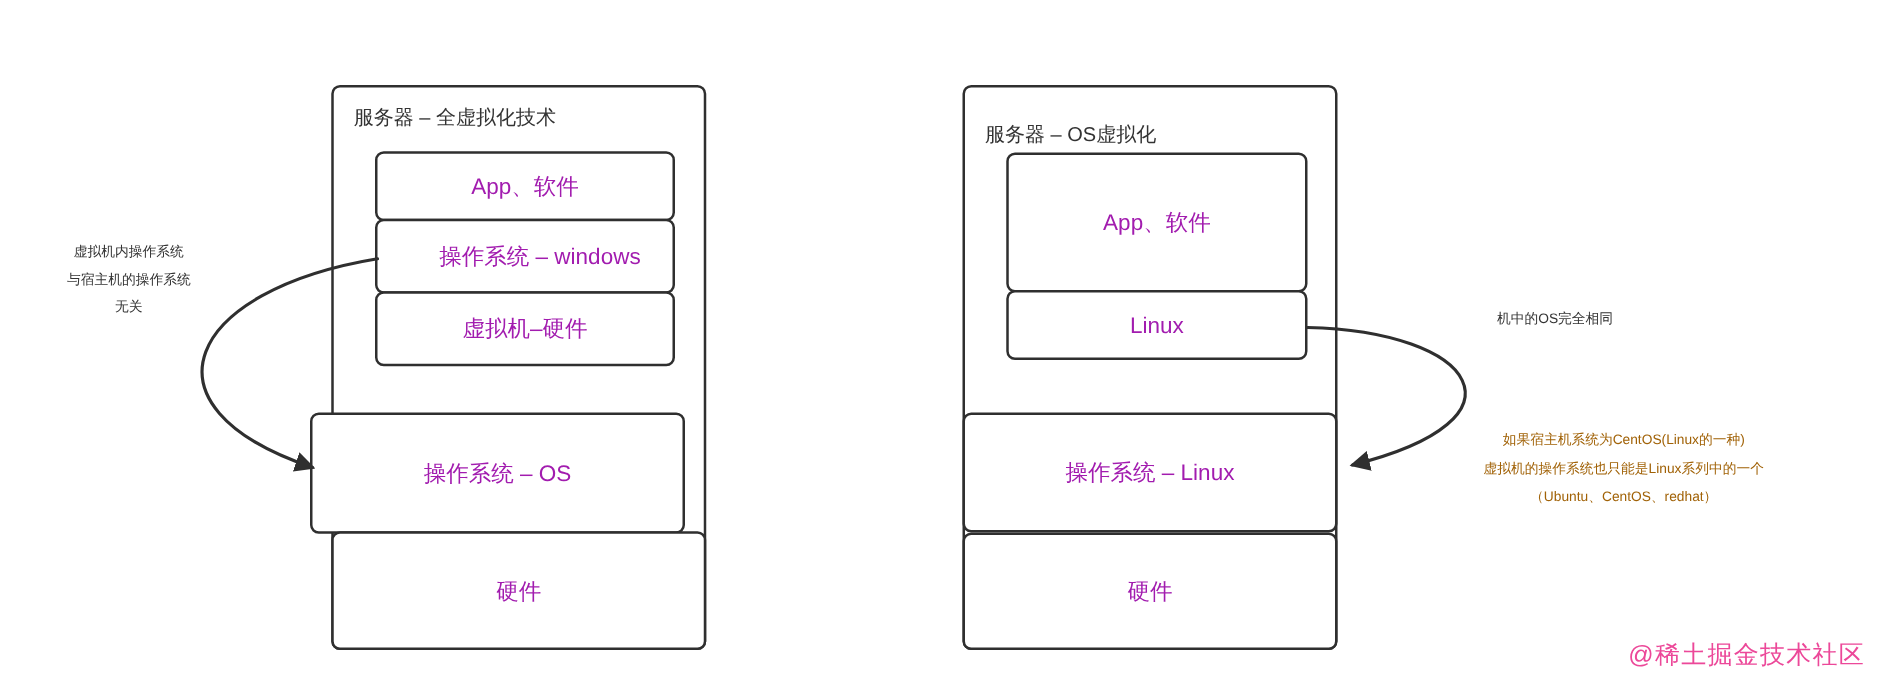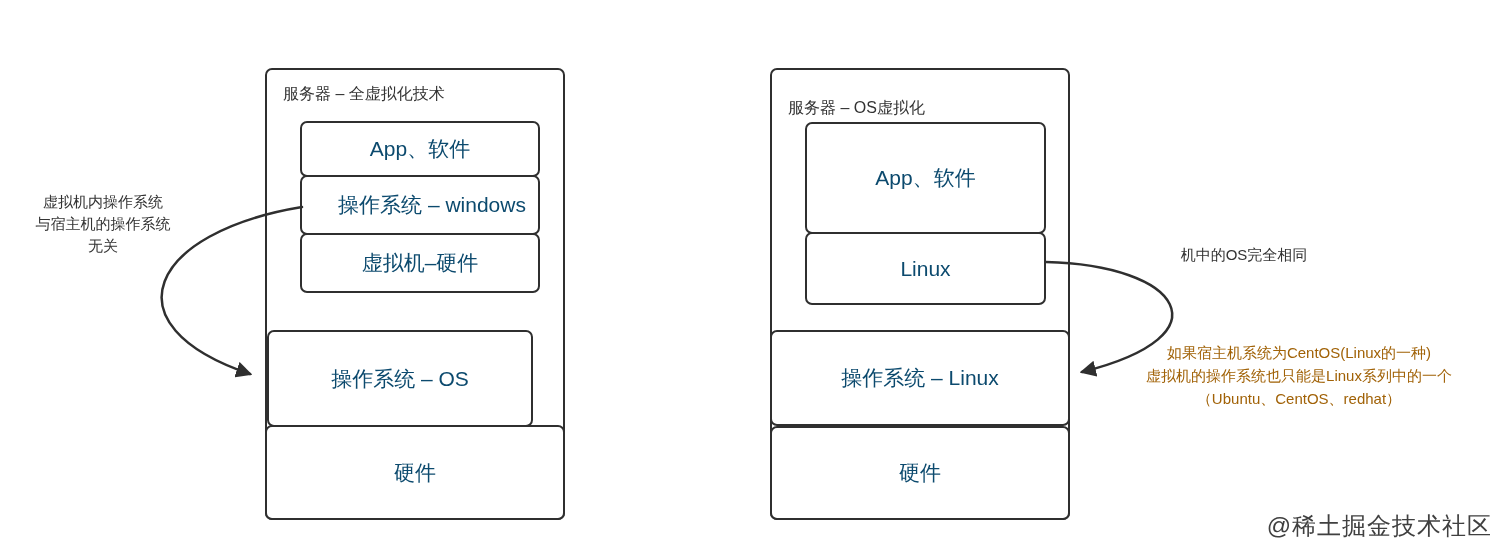--- a/index.html
+++ b/index.html
@@ -20,87 +20,87 @@
     position: absolute;
     border: 2.5px solid #2f2f2f;
     border-radius: 7px;
     background: #ffffff;
   }
   .box.transparent { background: transparent; }
   .layer {
     display: flex;
     align-items: center;
     justify-content: center;
-    font-size: 21px;
-    color: #0c4a6e;
+    font-size: 18px;
+    color: #a21caf;
     text-align: center;
   }
   .diagram-title {
     position: absolute;
     font-size: 16px;
     color: #333333;
     white-space: nowrap;
   }
   .annotation {
     position: absolute;
     text-align: center;
-    font-size: 15px;
+    font-size: 11px;
     color: #333333;
   }
   .annotation div { line-height: 22px; }
   .annotation.red { color: #a16207; }
   .annotation.red div { line-height: 23px; }
   #arrows {
     position: absolute;
     left: 0; top: 0;
     width: 1508px; height: 550px;
     pointer-events: none;
     z-index: 10;
   }
   .watermark {
     position: absolute;
     right: 16px;
     top: 510px;
-    font-size: 24px;
-    color: #404040;
+    font-size: 20px;
+    color: #ec4899;
     letter-spacing: 1px;
   }
 </style>
 </head>
 <body>
 
 <div id="canvas">
 
   <div class="box transparent" style="left:265px; top:68px; width:300px; height:452px;"></div>
 
   <div class="diagram-title" style="left:283px; top:84px;">服务器 – 全虚拟化技术</div>
 
   <div class="box layer" style="left:300px; top:121px; width:240px; height:56px;">App、软件</div>
 
   <div class="box layer" style="left:300px; top:175px; width:240px; height:60px;padding-left:24px;">操作系统 – windows</div>
 
   <div class="box layer" style="left:300px; top:233px; width:240px; height:60px;">虚拟机–硬件</div>
 
-  <div class="box layer" style="left:267px; top:330px; width:266px; height:97px;">操作系统 – OS</div>
+  <div class="box layer" style="left:248px; top:330px; width:300px; height:97px;">操作系统 – OS</div>
 
   <div class="box layer" style="left:265px; top:425px; width:300px; height:95px;">硬件</div>
 
   <div class="annotation" style="left:13px; top:191px; width:180px;">
     <div>虚拟机内操作系统</div>
     <div>与宿主机的操作系统</div>
     <div>无关</div>
   </div>
 
   <div class="box transparent" style="left:770px; top:68px; width:300px; height:452px;"></div>
 
   <div class="diagram-title" style="left:788px; top:84px;margin-top:14px;">服务器 – OS虚拟化</div>
 
   <div class="box layer" style="left:805px; top:122px; width:241px; height:112px;">App、软件</div>
 
-  <div class="box layer" style="left:805px; top:232px; width:241px; height:73px;">Linux</div>
+  <div class="box layer" style="left:805px; top:232px; width:241px; height:56px;">Linux</div>
 
   <div class="box layer" style="left:770px; top:330px; width:300px; height:96px;">操作系统 – Linux</div>
 
   <div class="box layer" style="left:770px; top:426px; width:300px; height:94px;">硬件</div>
 
   <div class="annotation" style="left:1134px; top:244px; width:220px;">
     <div>机中的OS完全相同</div>
   </div>
 
   <div class="annotation red" style="left:1109px; top:341px; width:380px;">

